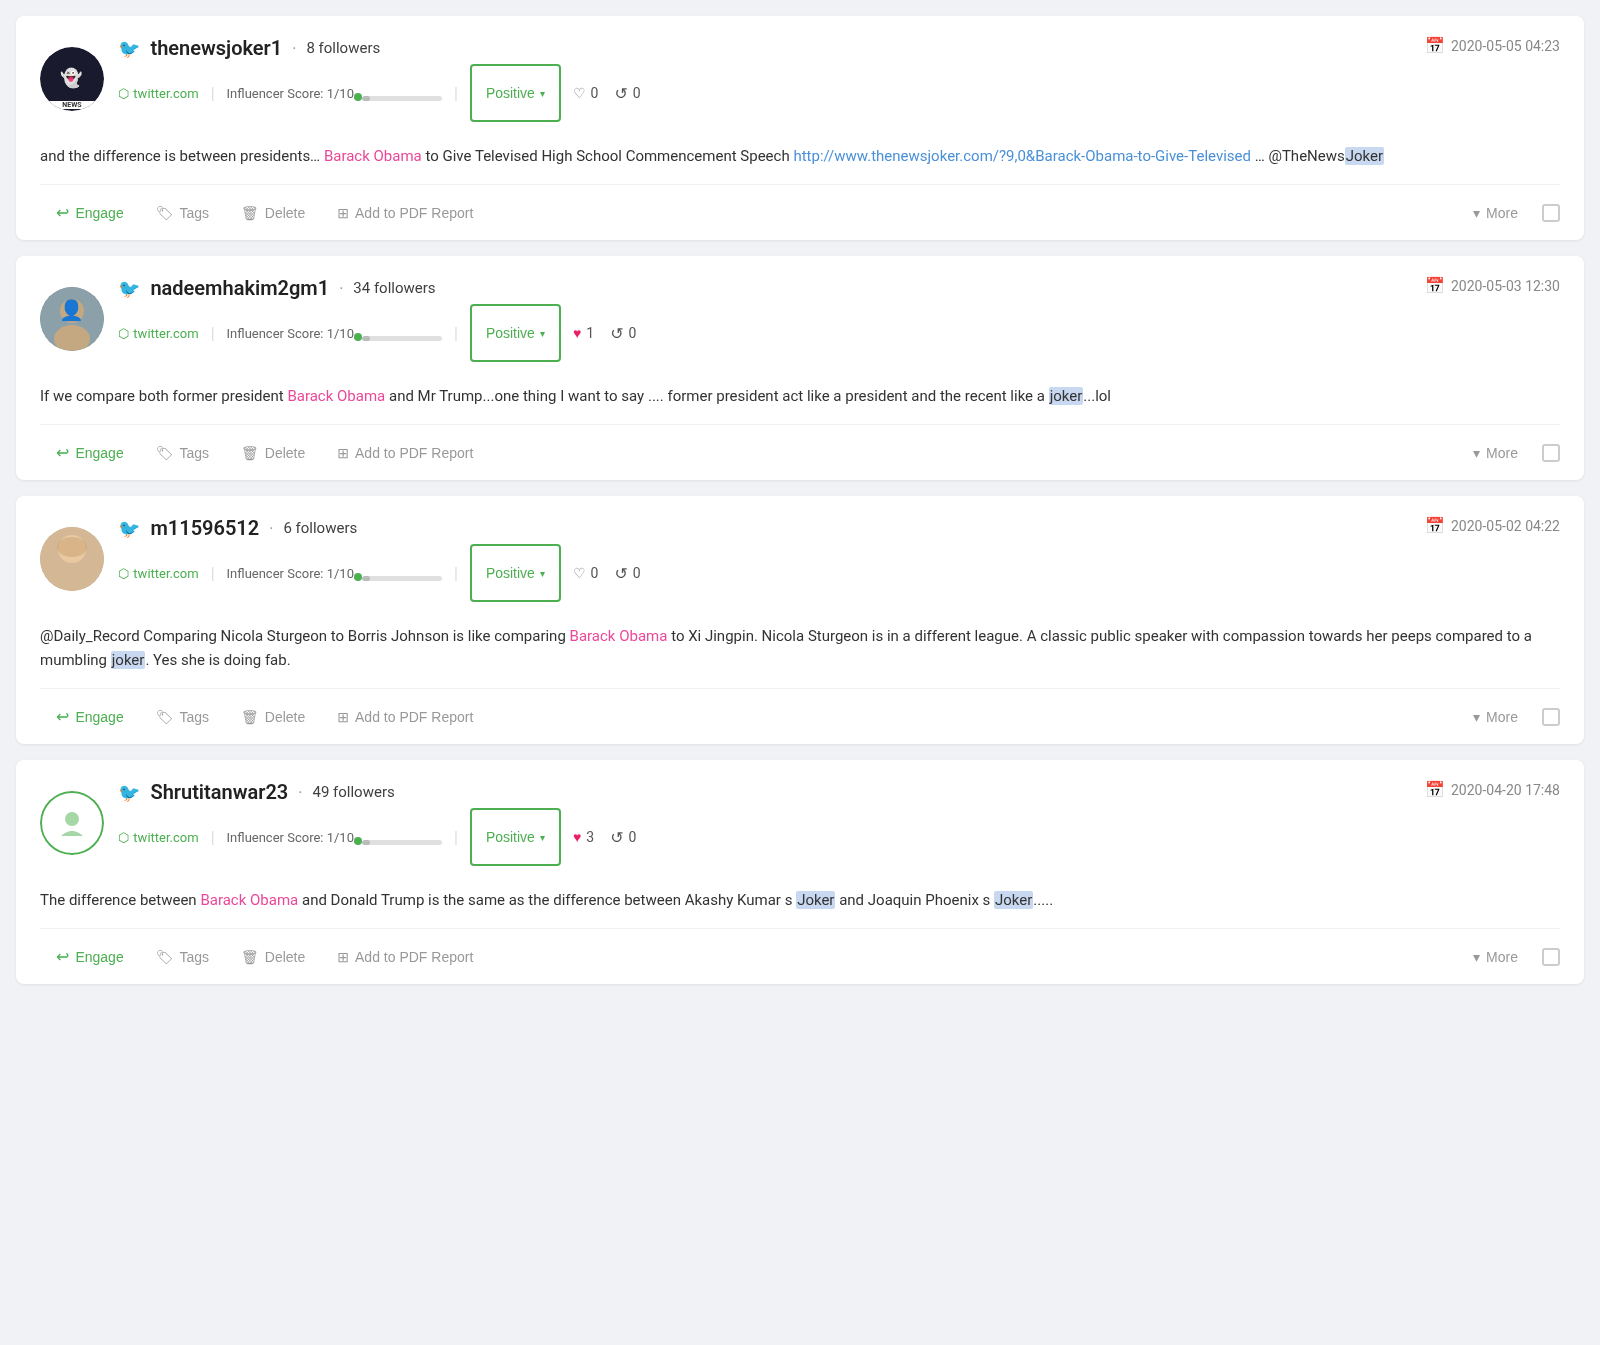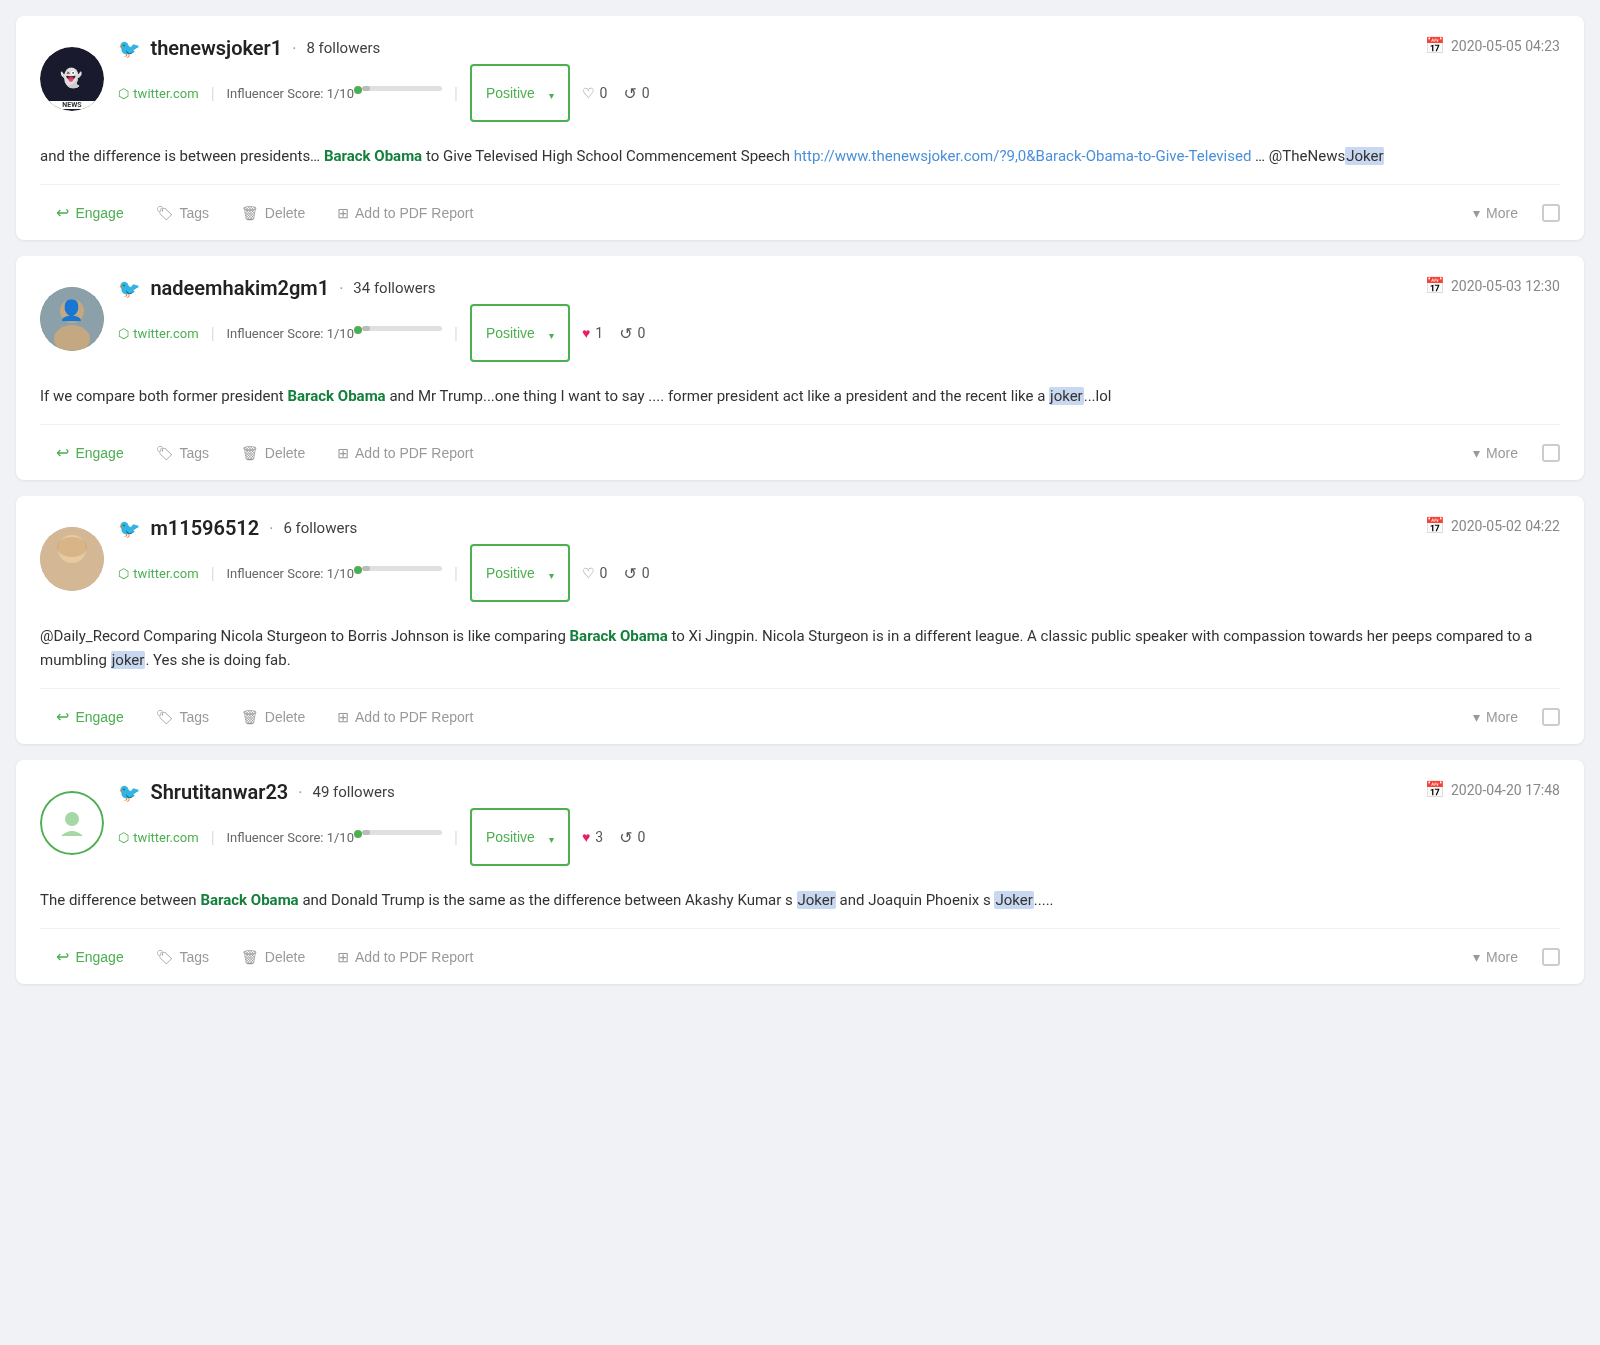--- a/index.html
+++ b/index.html
@@ -106,21 +106,21 @@
       color: #4caf50;
       font-size: 13px;
       text-decoration: none;
     }
     .separator {
       color: #ddd;
       font-size: 16px;
     }
     .influencer-score {
       display: flex;
-      align-items: flex-start;
+      align-items: flex-end;
       font-size: 13px;
       color: #666;
     }
     .score-dot {
       width: 8px;
       height: 8px;
       border-radius: 50%;
       background: #4caf50;
       display: inline-block;
     }
@@ -139,22 +139,22 @@
     }
     .sentiment-btn {
       border: 2px solid #4caf50;
       color: #4caf50;
       background: #fff;
       padding: 19px 14px;
       border-radius: 4px;
       font-size: 14px;
       cursor: pointer;
       display: flex;
-      align-items: flex-end;
-      gap: 14px;
+      align-items: center;
+      gap: 5px;
     }
     .sentiment-btn .chevron {
       font-size: 10px;
     }
     .stats {
       display: flex;
       align-items: center;
       gap: 16px;
     }
     .stat {
@@ -177,22 +177,22 @@
       color: #4caf50;
       font-size: 16px;
     }
     .post-content {
       color: #333;
       font-size: 15px;
       line-height: 1.6;
       padding: 12px 0 16px 0;
     }
     .mention-green {
-      color: #15803d;
-      font-weight: 700;
+      color: #ec4899;
+      font-weight: 400;
     }
     .mention-blue {
       background: #c8d8f0;
       color: #333;
       border-radius: 2px;
       padding: 0 1px;
     }
     .post-link {
       color: #4a90d9;
     }

